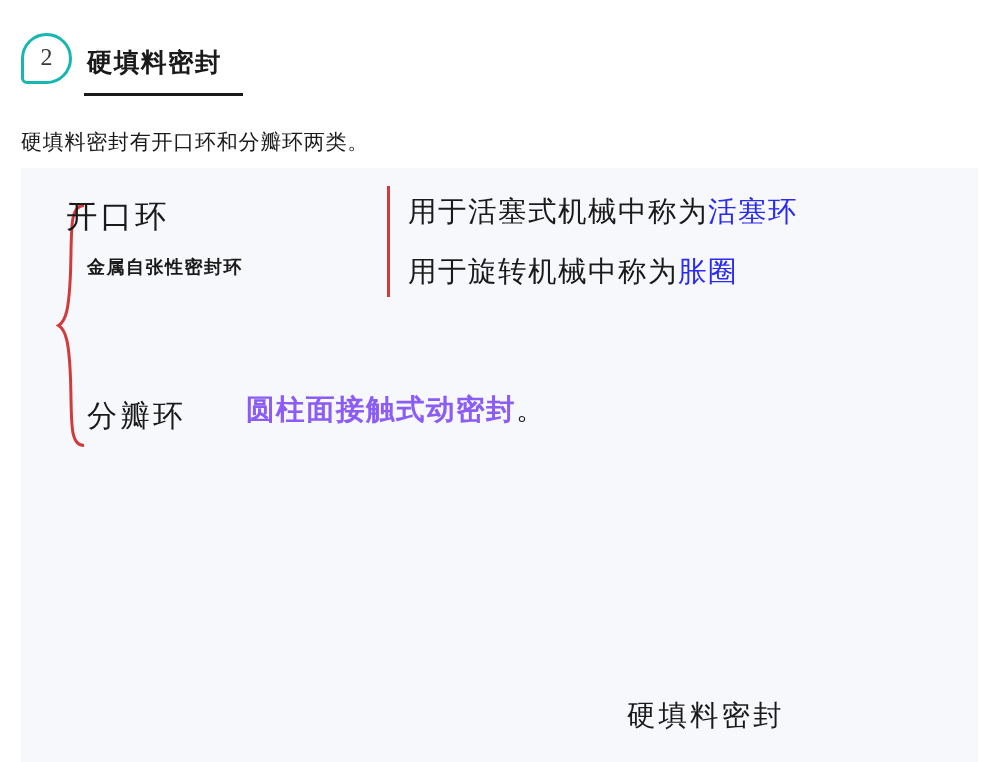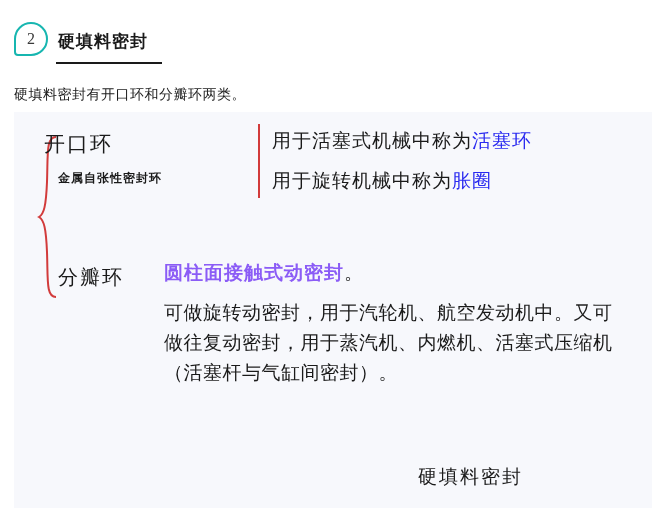--- a/index.html
+++ b/index.html
@@ -212,16 +212,15 @@
   </div>
 
   <div class="line line-2">
     <span>用于旋转机械中称为</span><span class="hl-blue-b">胀圈</span>
   </div>
 
   <div class="subhead">
     <span class="t">圆柱面接触式动密封</span><span class="p">。</span>
   </div>
 
-  <div class="para">可做旋转动密封，用于汽轮机、航空发动机中。又可做往复动密封，用于蒸汽机、内燃机、活塞式压缩机（活塞杆与气缸间密封）。</div>
 
   <div class="caption cap-right">硬填料密封</div>
 </div>
 
 </body></html>

